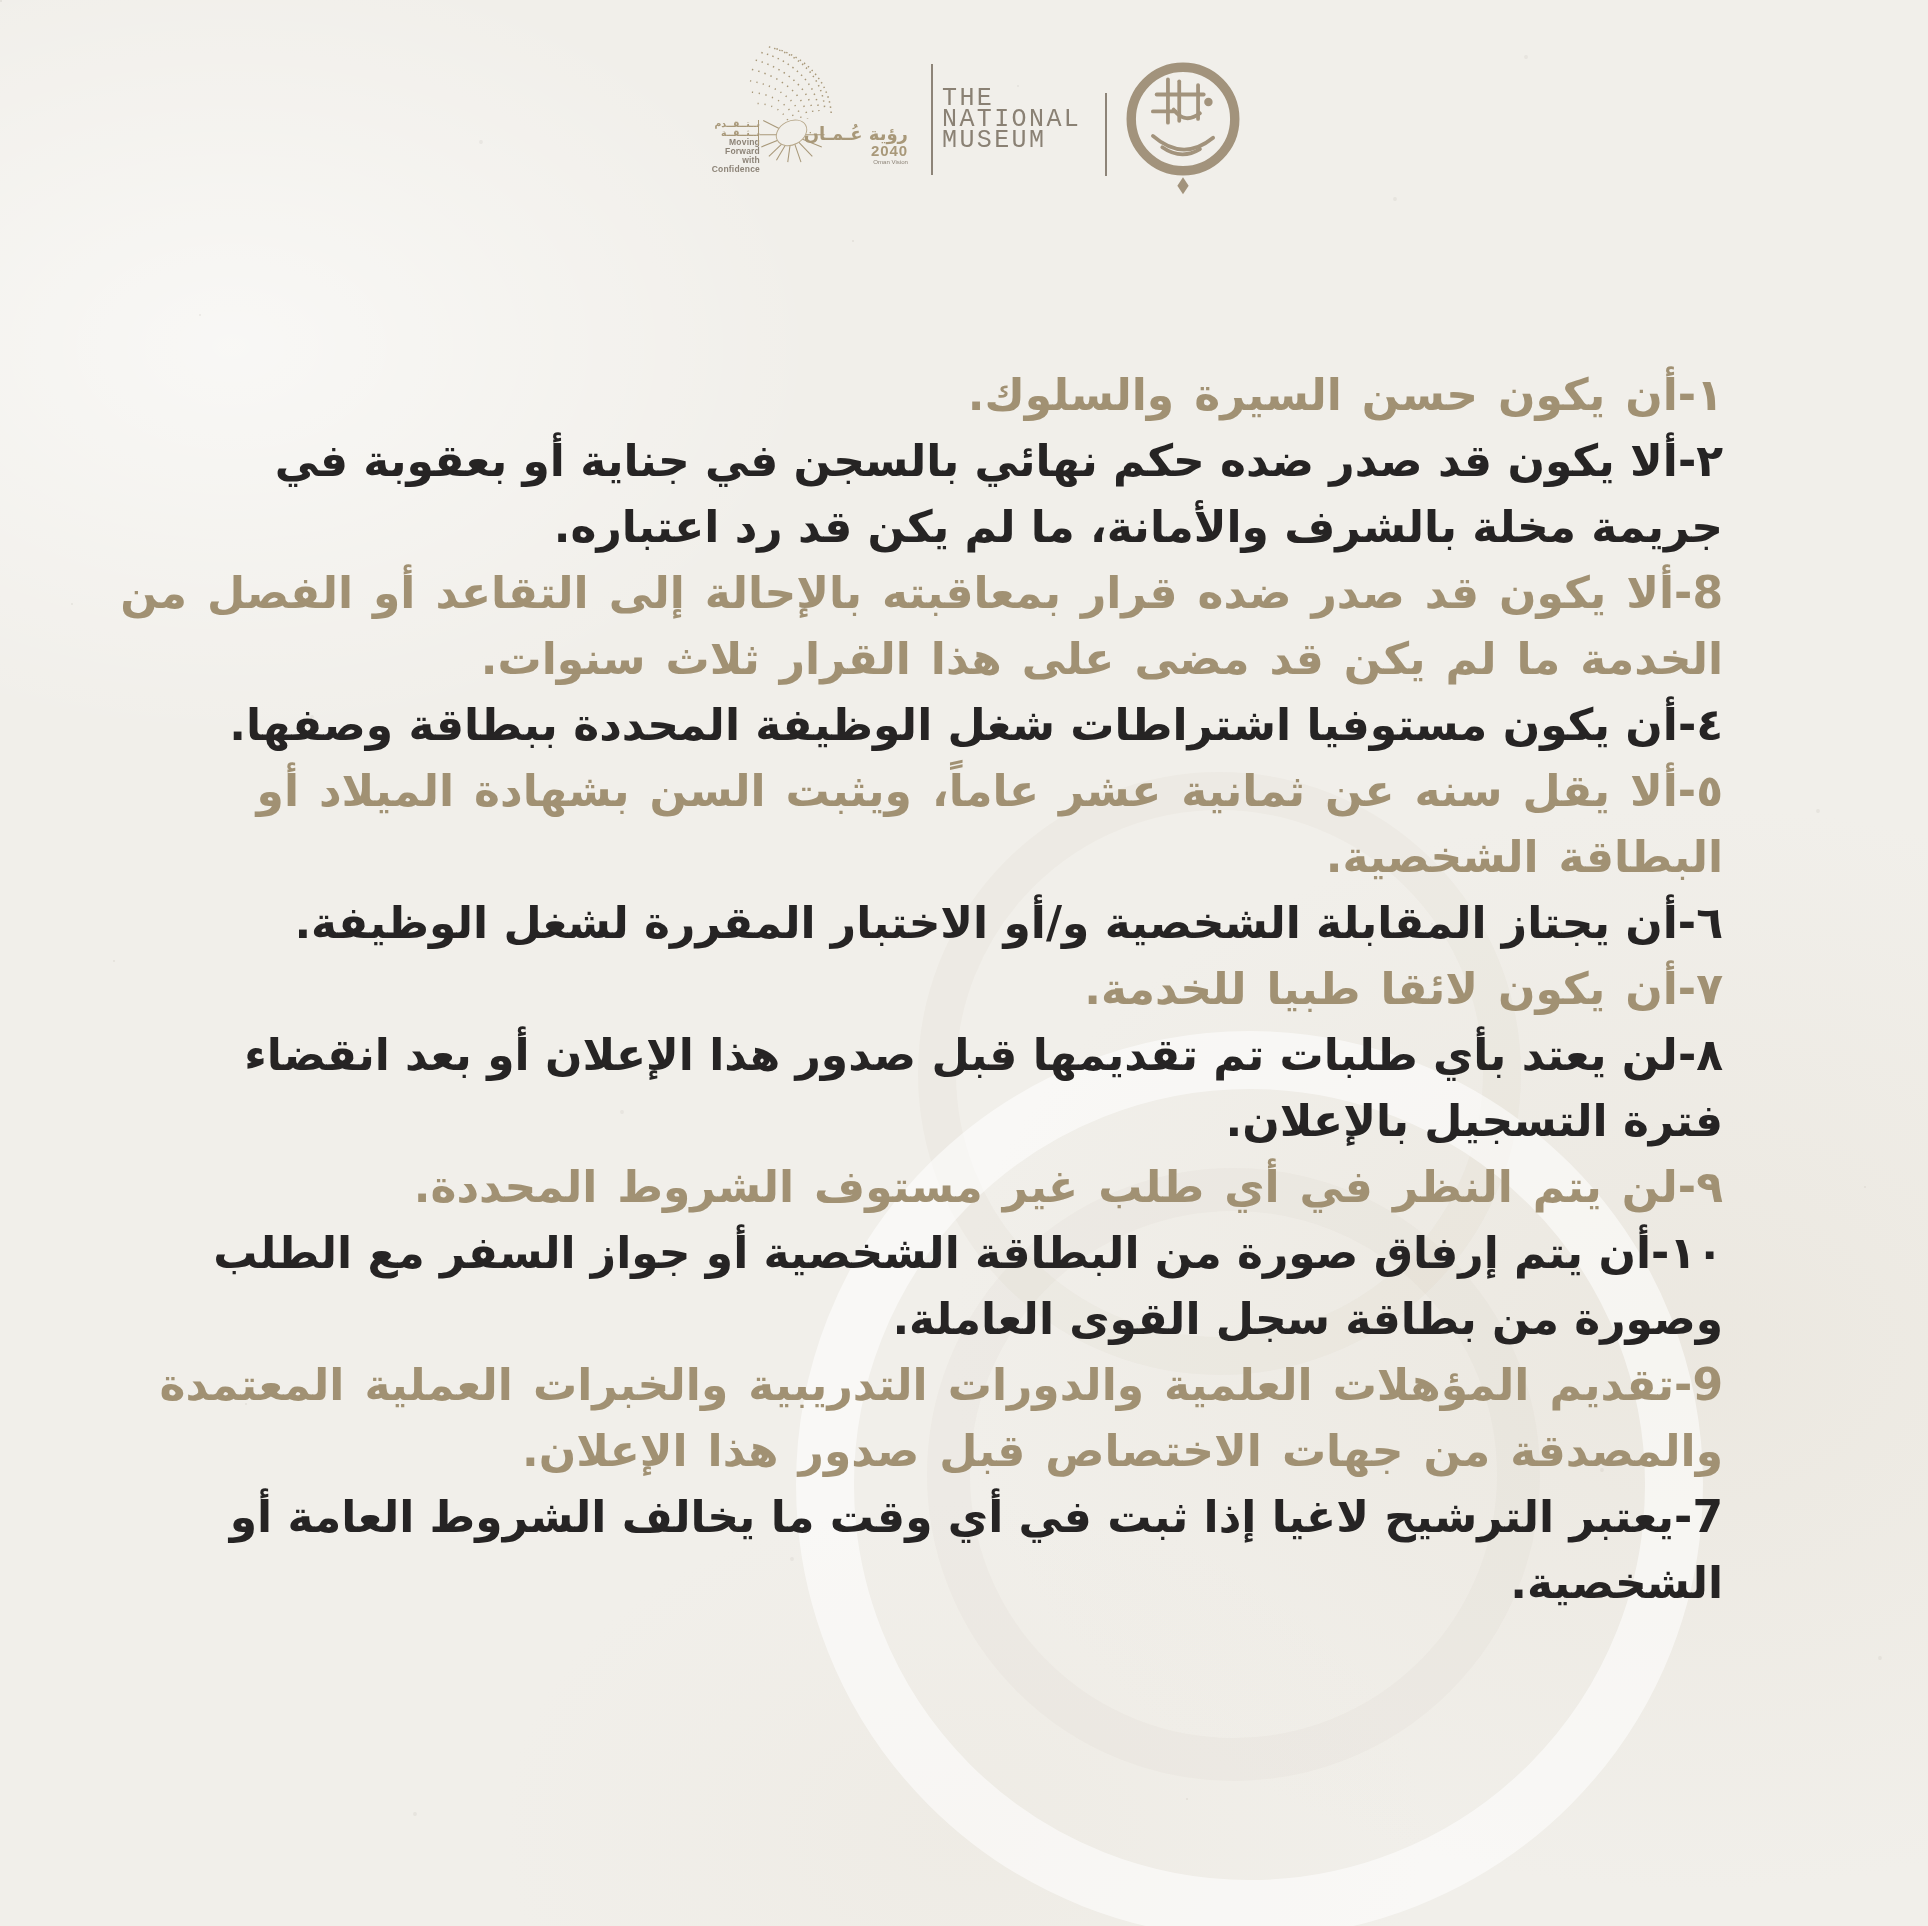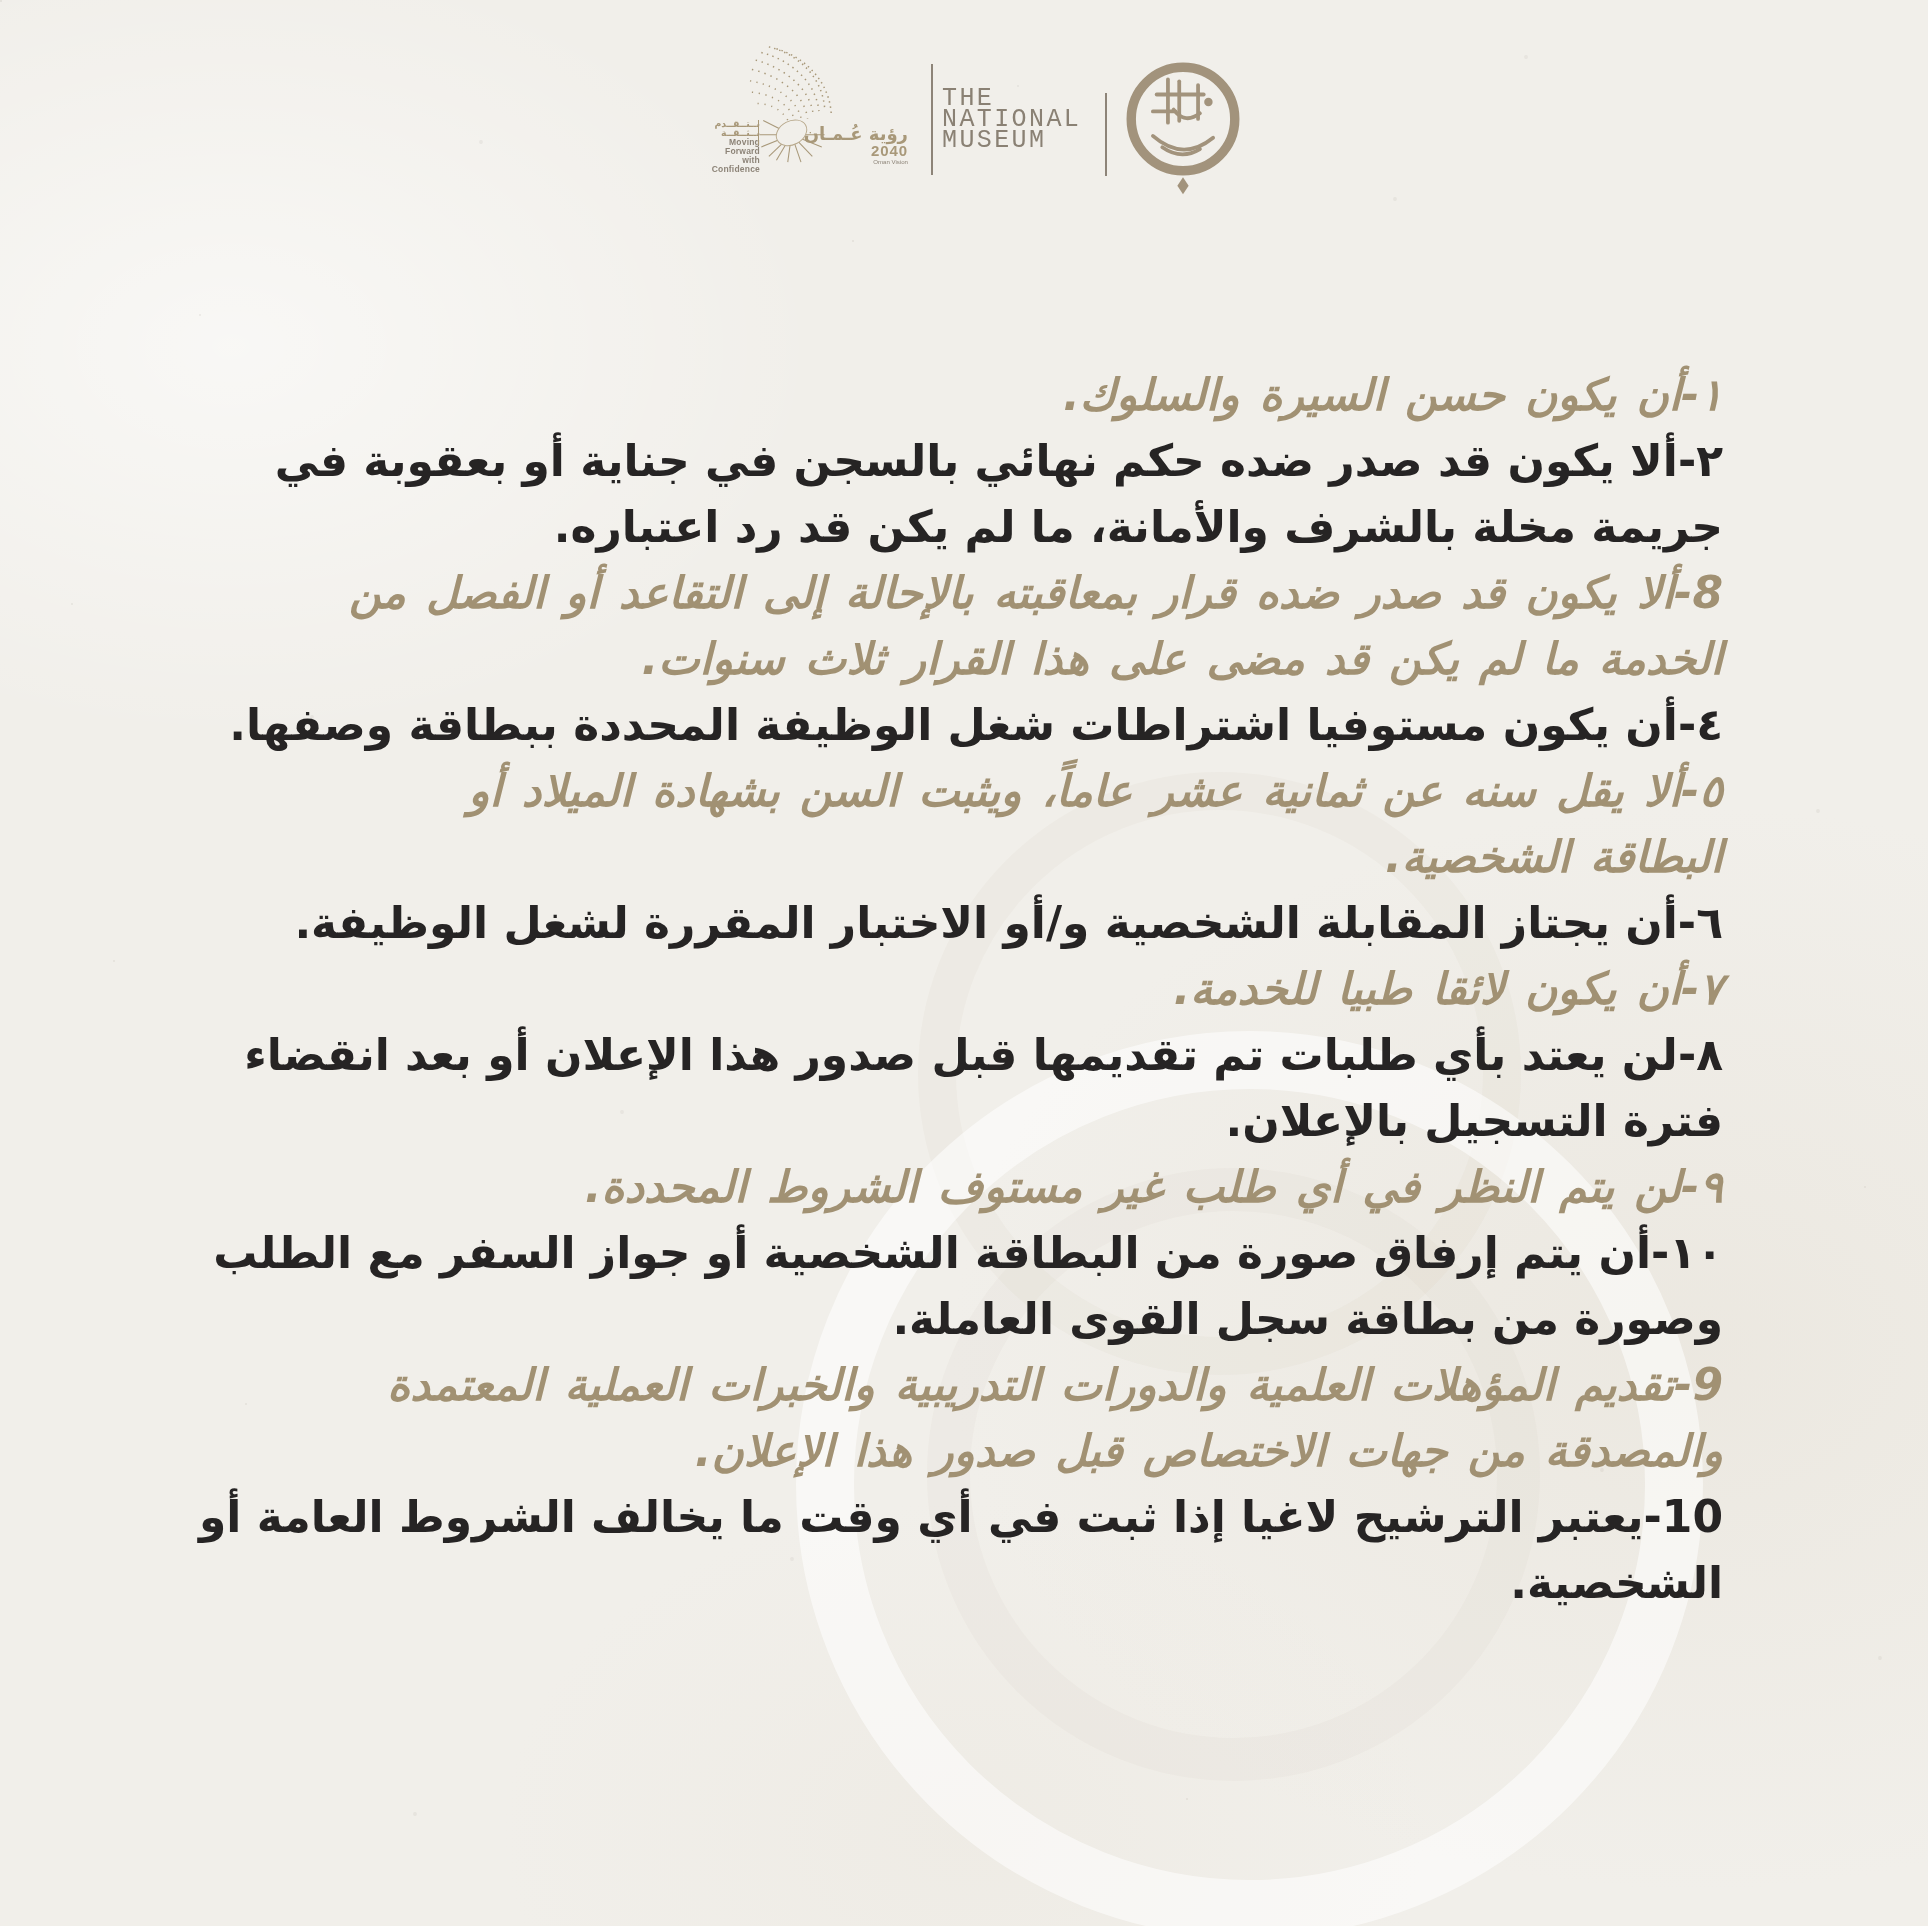--- a/index.html
+++ b/index.html
@@ -50,21 +50,21 @@
   .museum-text{left:942px;top:88px;width:151px;text-align:left;
     font-family:Liberation Mono, monospace;color:var(--museum-gray);
     font-size:25px;line-height:21px;letter-spacing:2.4px;font-weight:400;}
   .bar-museum{left:1105px;top:93px;width:2.4px;height:83px;}
   .seal-svg{left:1119px;top:53px;width:128px;height:147px;}
   
   #conditions{position:absolute;top:362px;right:205px;left:104px;direction:rtl;text-align:right;}
   .line{white-space:nowrap;height:66px;line-height:66px;font-size:44px;font-weight:bold;
         font-family:"DejaVu Sans",sans-serif;}
   .line.dark{color:var(--dark);}
-  .line.tan{color:var(--tan);word-spacing:4.7px;font-style:italic;}
+  .line.tan{color:var(--tan);word-spacing:4.7px;}
 </style>
 </head>
 <body>
 
 <div class="speckles"></div>
 <div class="wm wm2"></div>
 <div class="wm wm3"></div>
 <div class="wm wm1"></div>
 
 <div class="hdr-el vision-tagline">
@@ -143,16 +143,16 @@
     <div class="line tan">البطاقة الشخصية.</div>
     <div class="line dark">٦-أن يجتاز المقابلة الشخصية و/أو الاختبار المقررة لشغل الوظيفة.</div>
     <div class="line tan">٧-أن يكون لائقا طبيا للخدمة.</div>
     <div class="line dark">٨-لن يعتد بأي طلبات تم تقديمها قبل صدور هذا الإعلان أو بعد انقضاء</div>
     <div class="line dark">فترة التسجيل بالإعلان.</div>
     <div class="line tan">٩-لن يتم النظر في أي طلب غير مستوف الشروط المحددة.</div>
     <div class="line dark">١٠-أن يتم إرفاق صورة من البطاقة الشخصية أو جواز السفر مع الطلب</div>
     <div class="line dark">وصورة من بطاقة سجل القوى العاملة.</div>
     <div class="line tan">9-تقديم المؤهلات العلمية والدورات التدريبية والخبرات العملية المعتمدة</div>
     <div class="line tan">والمصدقة من جهات الاختصاص قبل صدور هذا الإعلان.</div>
-    <div class="line dark">10-يعتبر الترشيح لاغيا إذا ثبت في أي وقت ما يخالف الشروط العامة أو</div>
+    <div class="line dark">7-يعتبر الترشيح لاغيا إذا ثبت في أي وقت ما يخالف الشروط العامة أو</div>
     <div class="line dark">الشخصية.</div>
   </div>
 
 
 </body></html>

